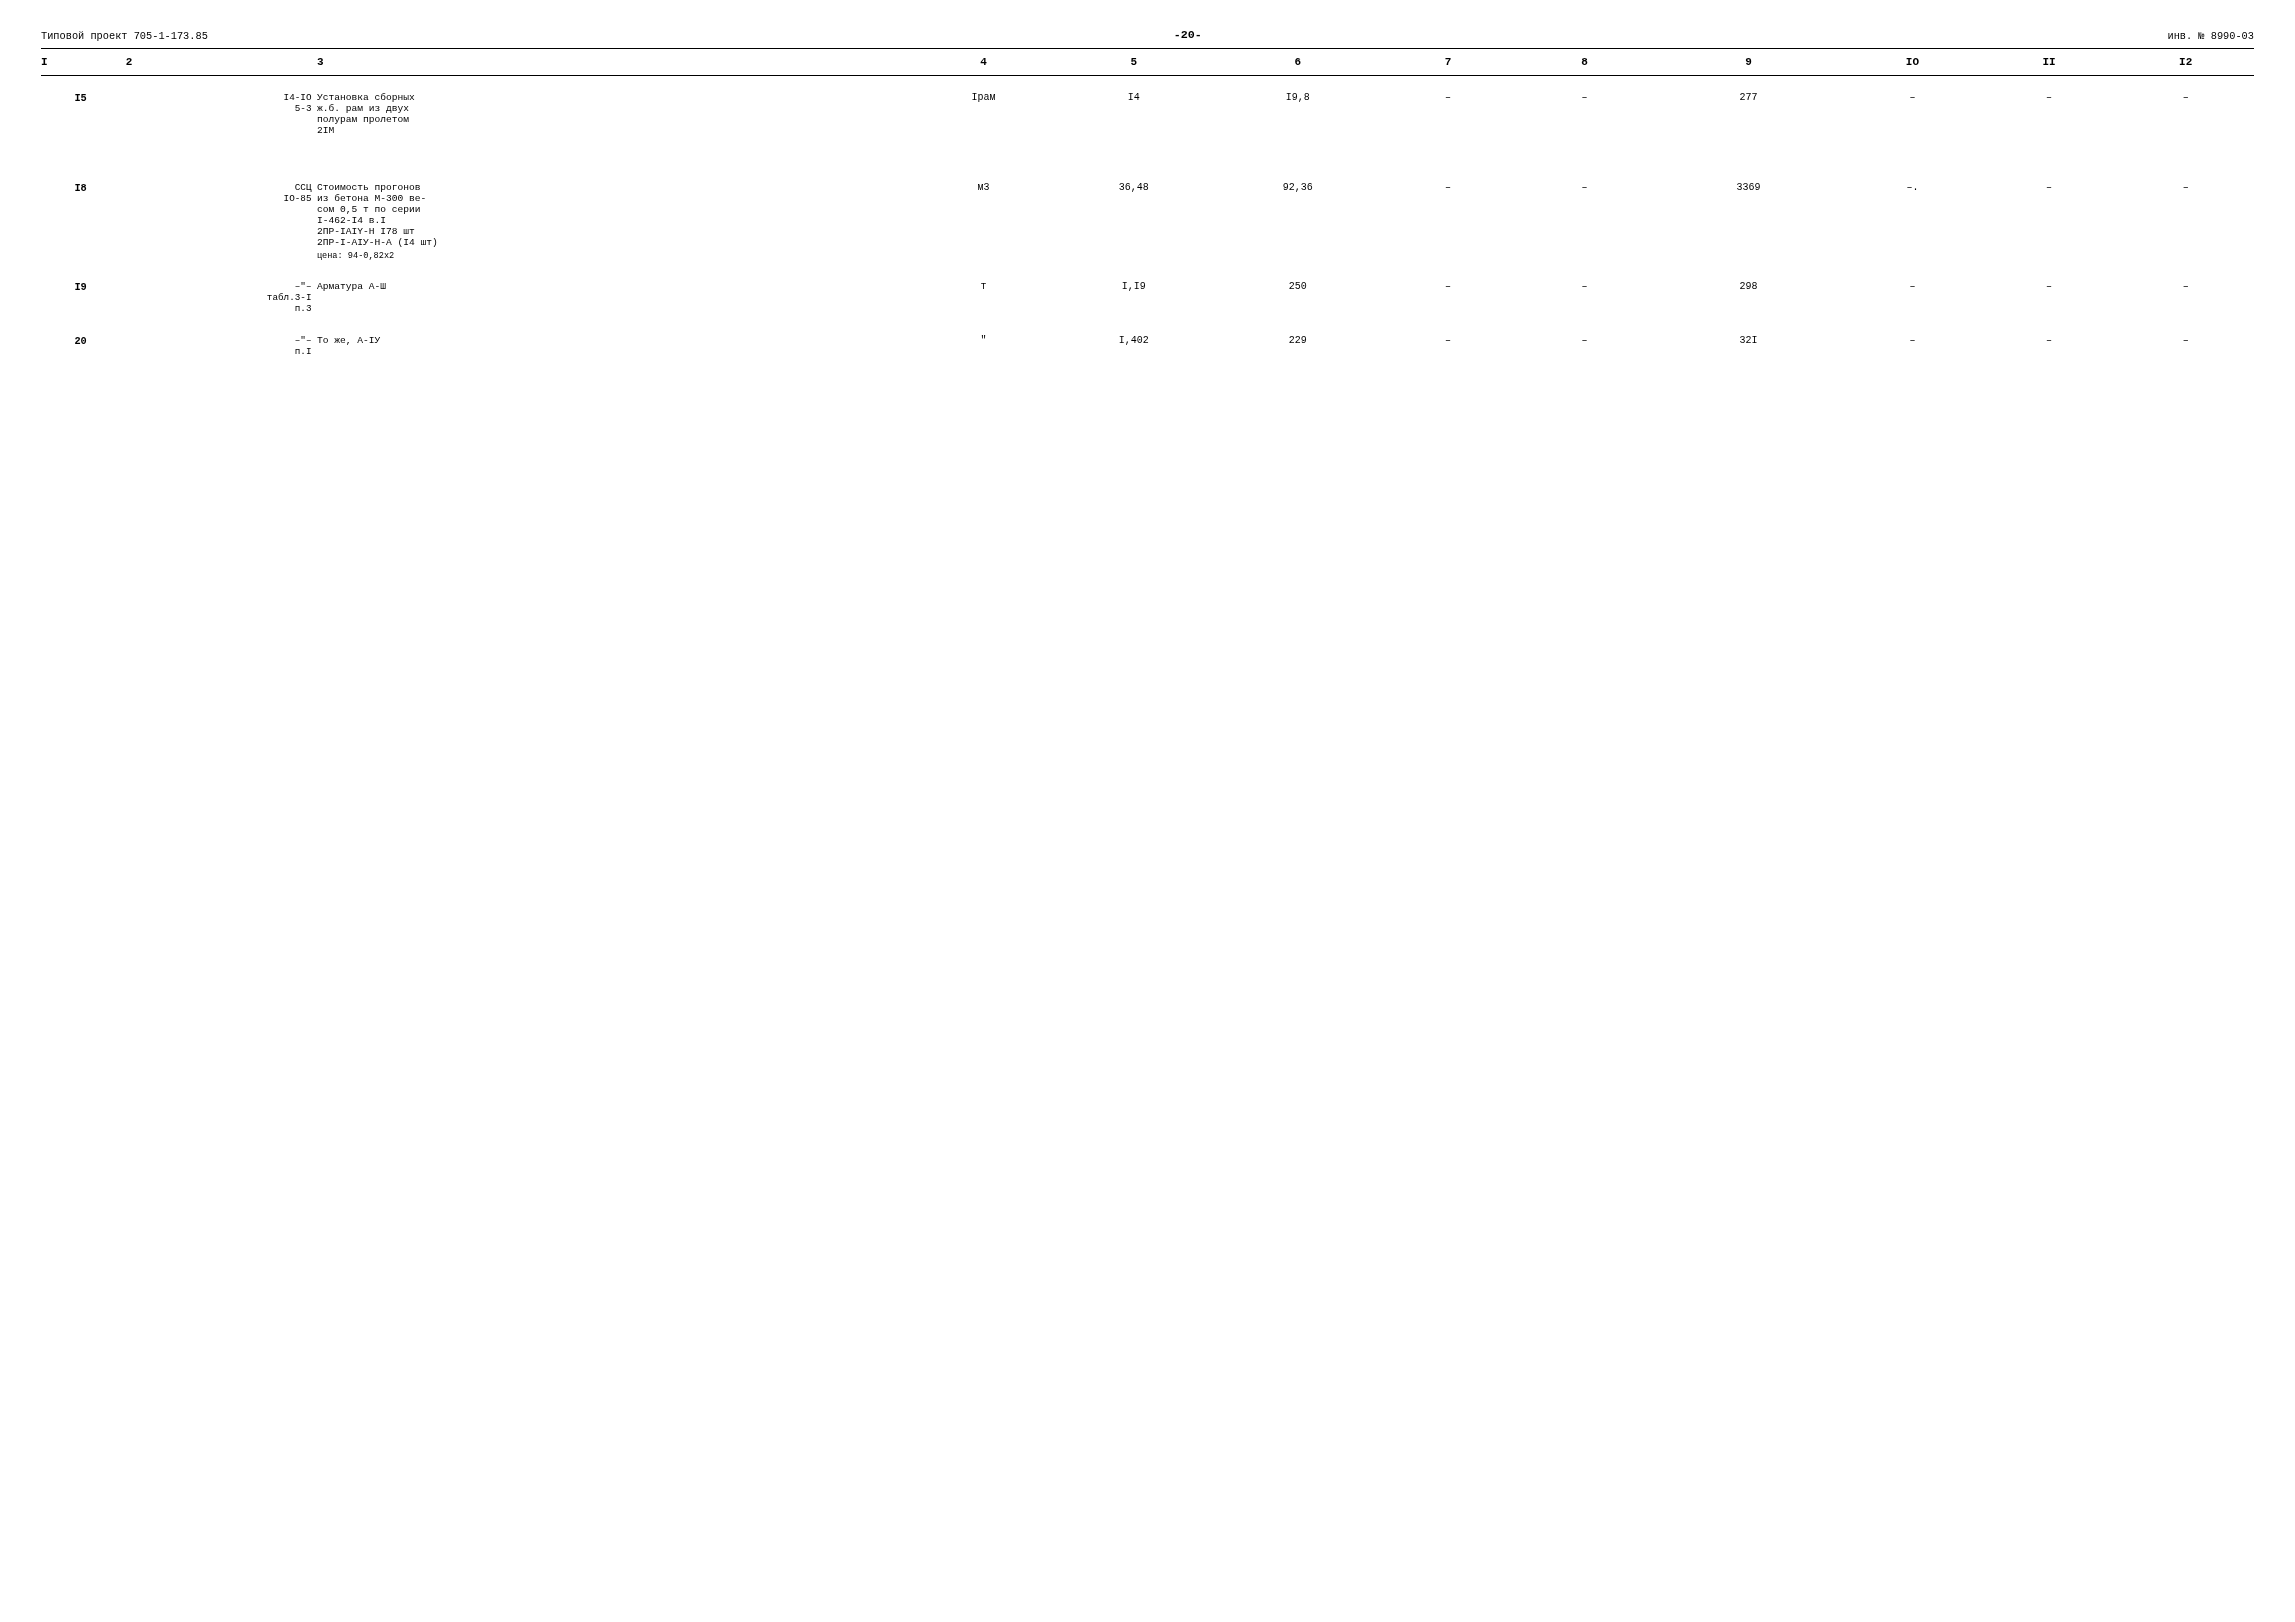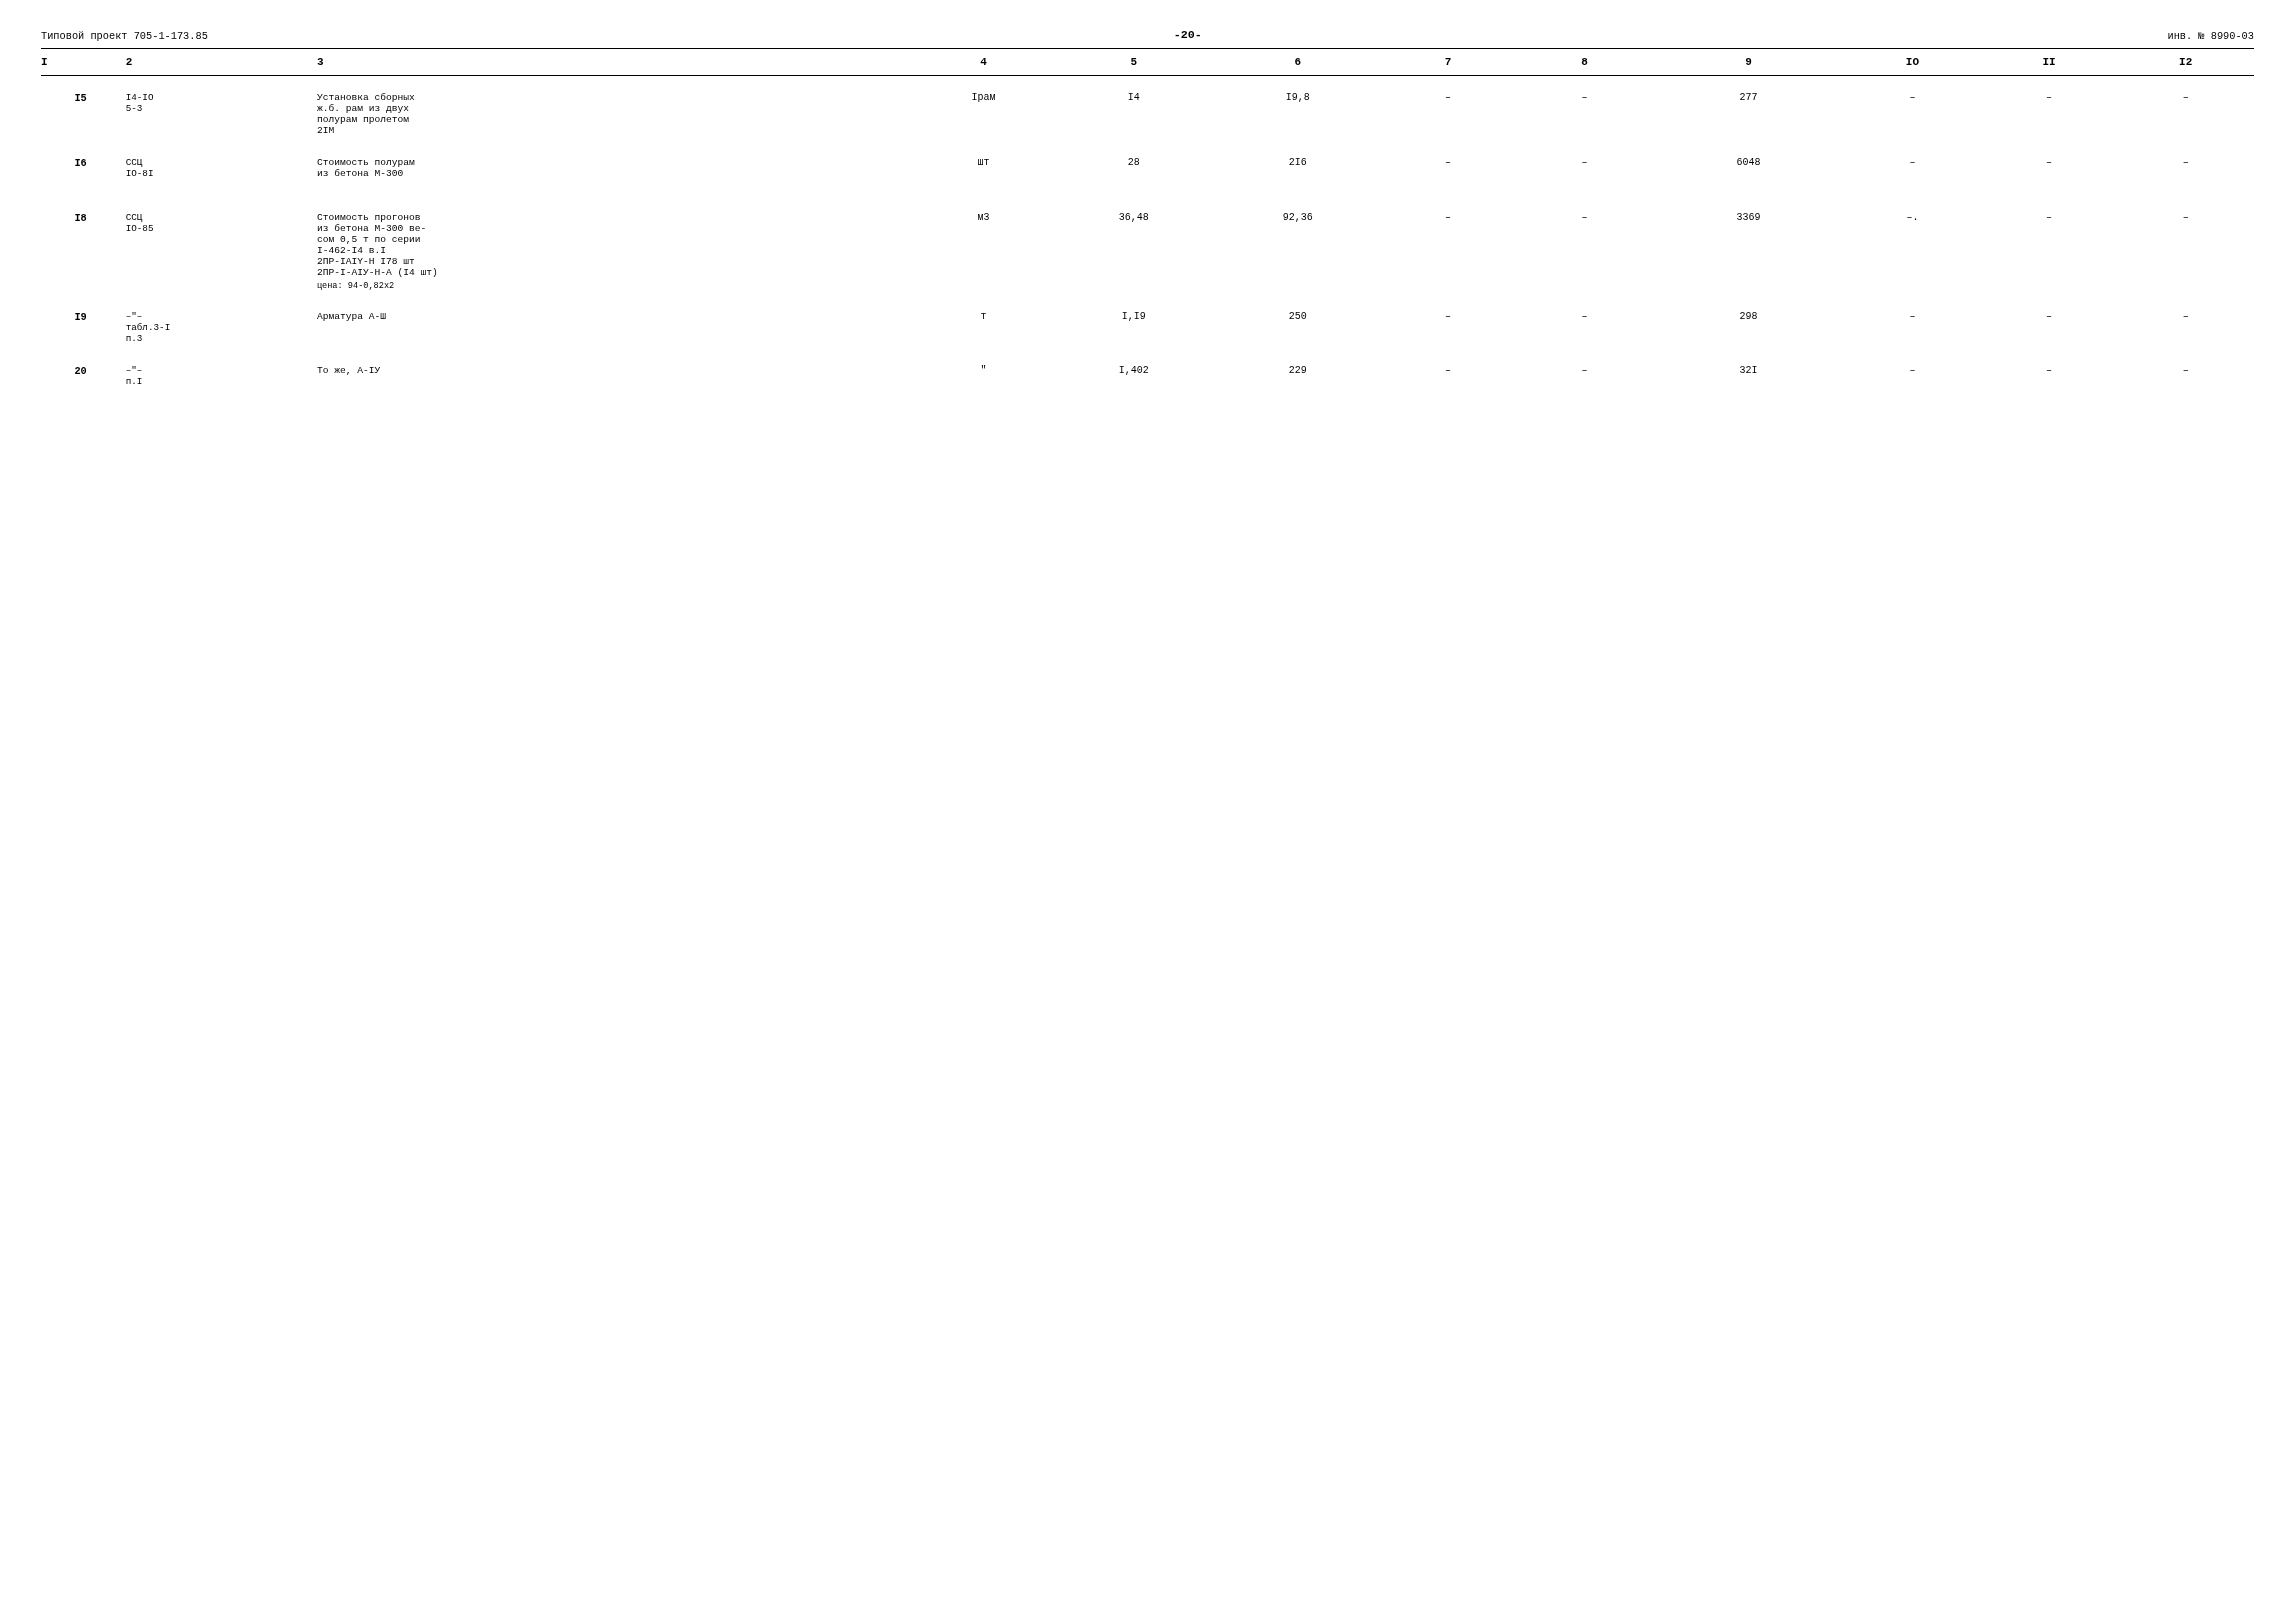--- a/index.html
+++ b/index.html
@@ -48,21 +48,21 @@
     .col-headers td:first-child { text-align: left; padding-left: 0; }
     .col-headers td:nth-child(2) { text-align: left; }
     .col-headers td:nth-child(3) { text-align: left; }
     .data-row td {
       padding: 4.1px 2.7px;
       vertical-align: top;
       font-size: 10px;
       text-align: center;
     }
     .data-row td:first-child { text-align: center; font-weight: bold; font-size: 10.3px; padding-left: 0; }
-    .data-row td:nth-child(2) { text-align: left; font-size: 9.3px; }
+    .data-row td:nth-child(2) { text-align: right; font-size: 9.3px; }
     .data-row td:nth-child(3) { text-align: left; font-size: 9.6px; }
     .spacer-row td { height: 12.4px; }
     .col-1  { width: 3%; }
     .col-2  { width: 7%; }
     .col-3  { width: 22%; }
     .col-4  { width: 5%; }
     .col-5  { width: 6%; }
     .col-6  { width: 6%; }
     .col-7  { width: 5%; }
     .col-8  { width: 5%; }
@@ -130,34 +130,20 @@
       <td>–</td>
       <td>277</td>
       <td>–</td>
       <td>–</td>
       <td>–</td>
     </tr>
 
     <tr class="spacer-row">
         <td colspan="12"></td>
       </tr>
-    <tr class="data-row">
-      <td>I6</td>
-      <td>ССЦ<br>IO-8I</td>
-      <td>Стоимость полурам<br>из бетона М-300</td>
-      <td>шт</td>
-      <td>28</td>
-      <td>2I6</td>
-      <td>–</td>
-      <td>–</td>
-      <td>6048</td>
-      <td>–</td>
-      <td>–</td>
-      <td>–</td>
-    </tr>
 
     <tr class="spacer-row">
         <td colspan="12"></td>
       </tr>
 
     <tr class="spacer-row">
         <td colspan="12"></td>
       </tr>
     <tr class="data-row">
       <td>I8</td>

